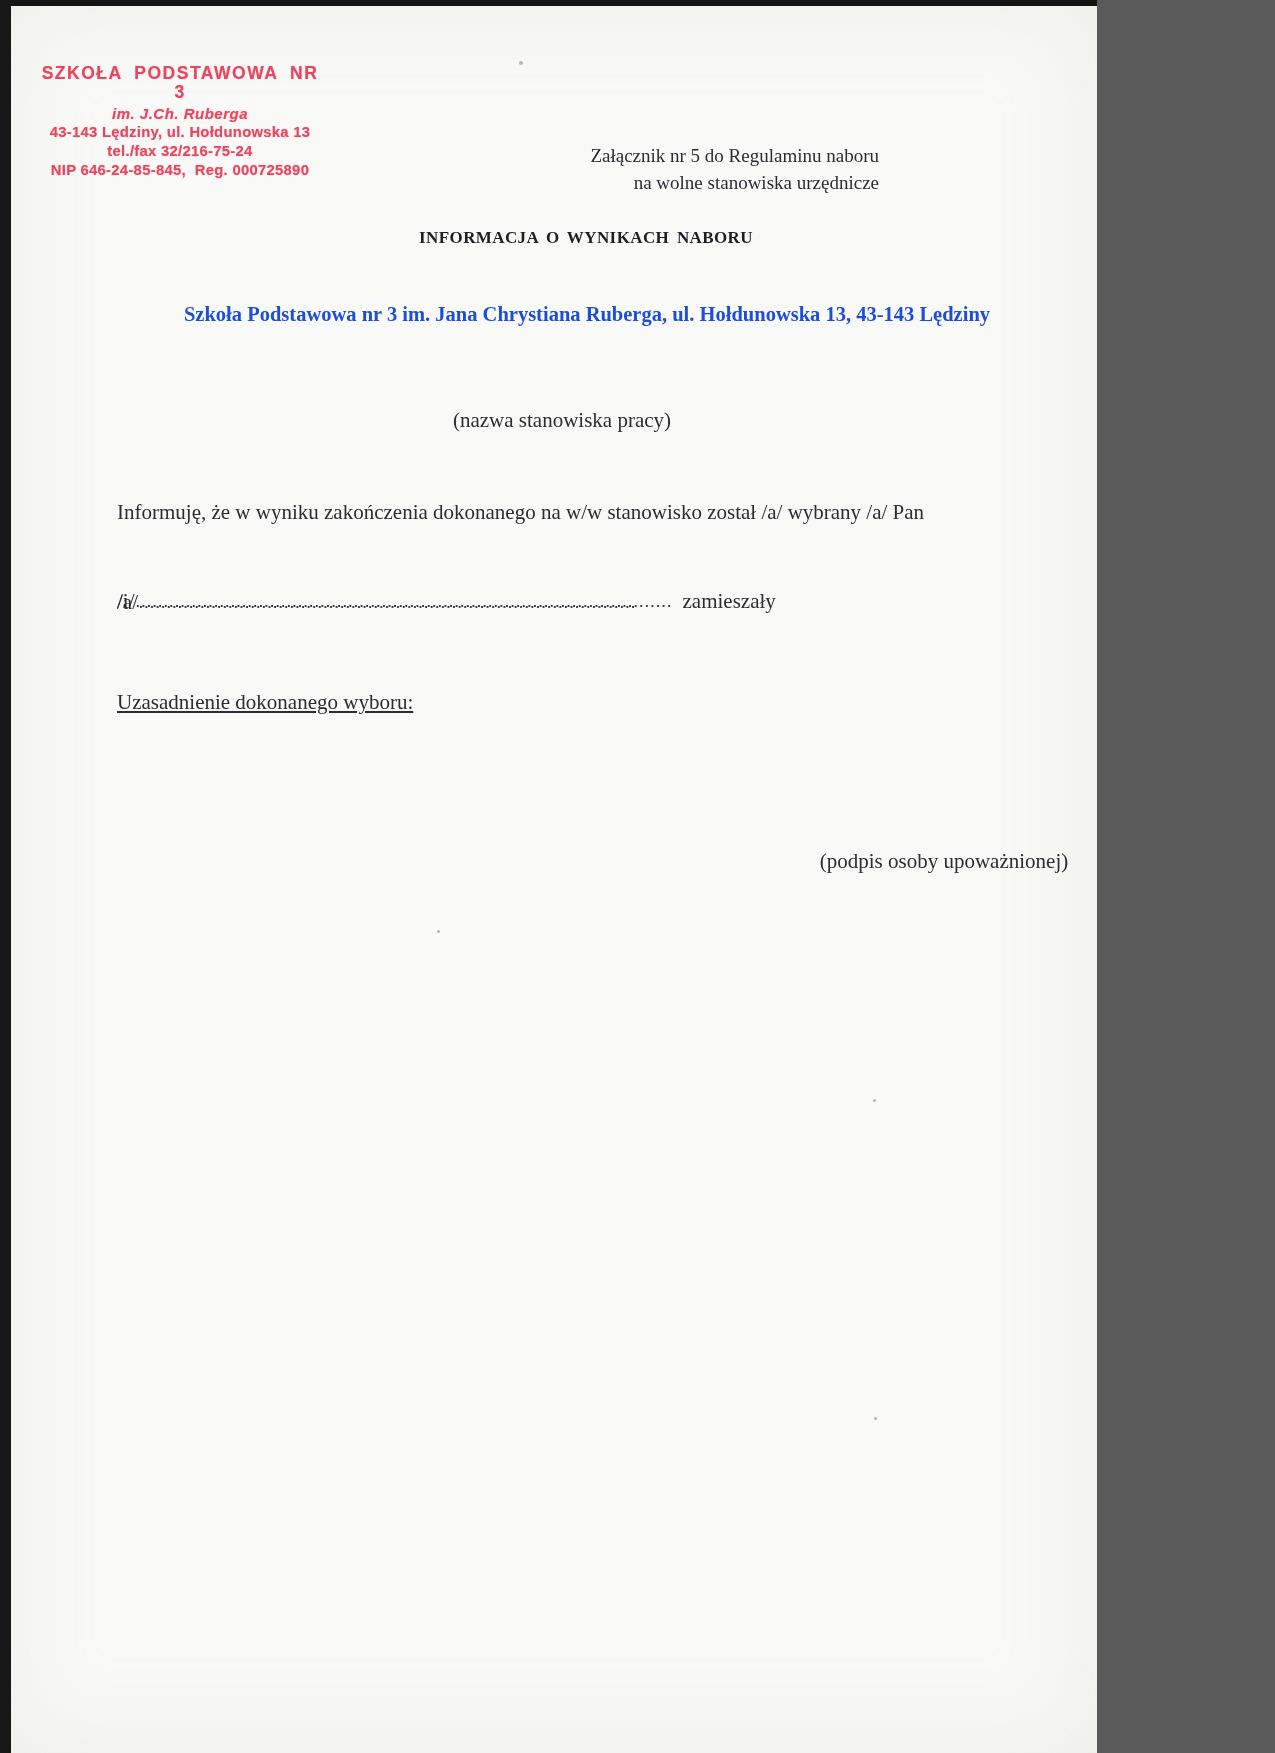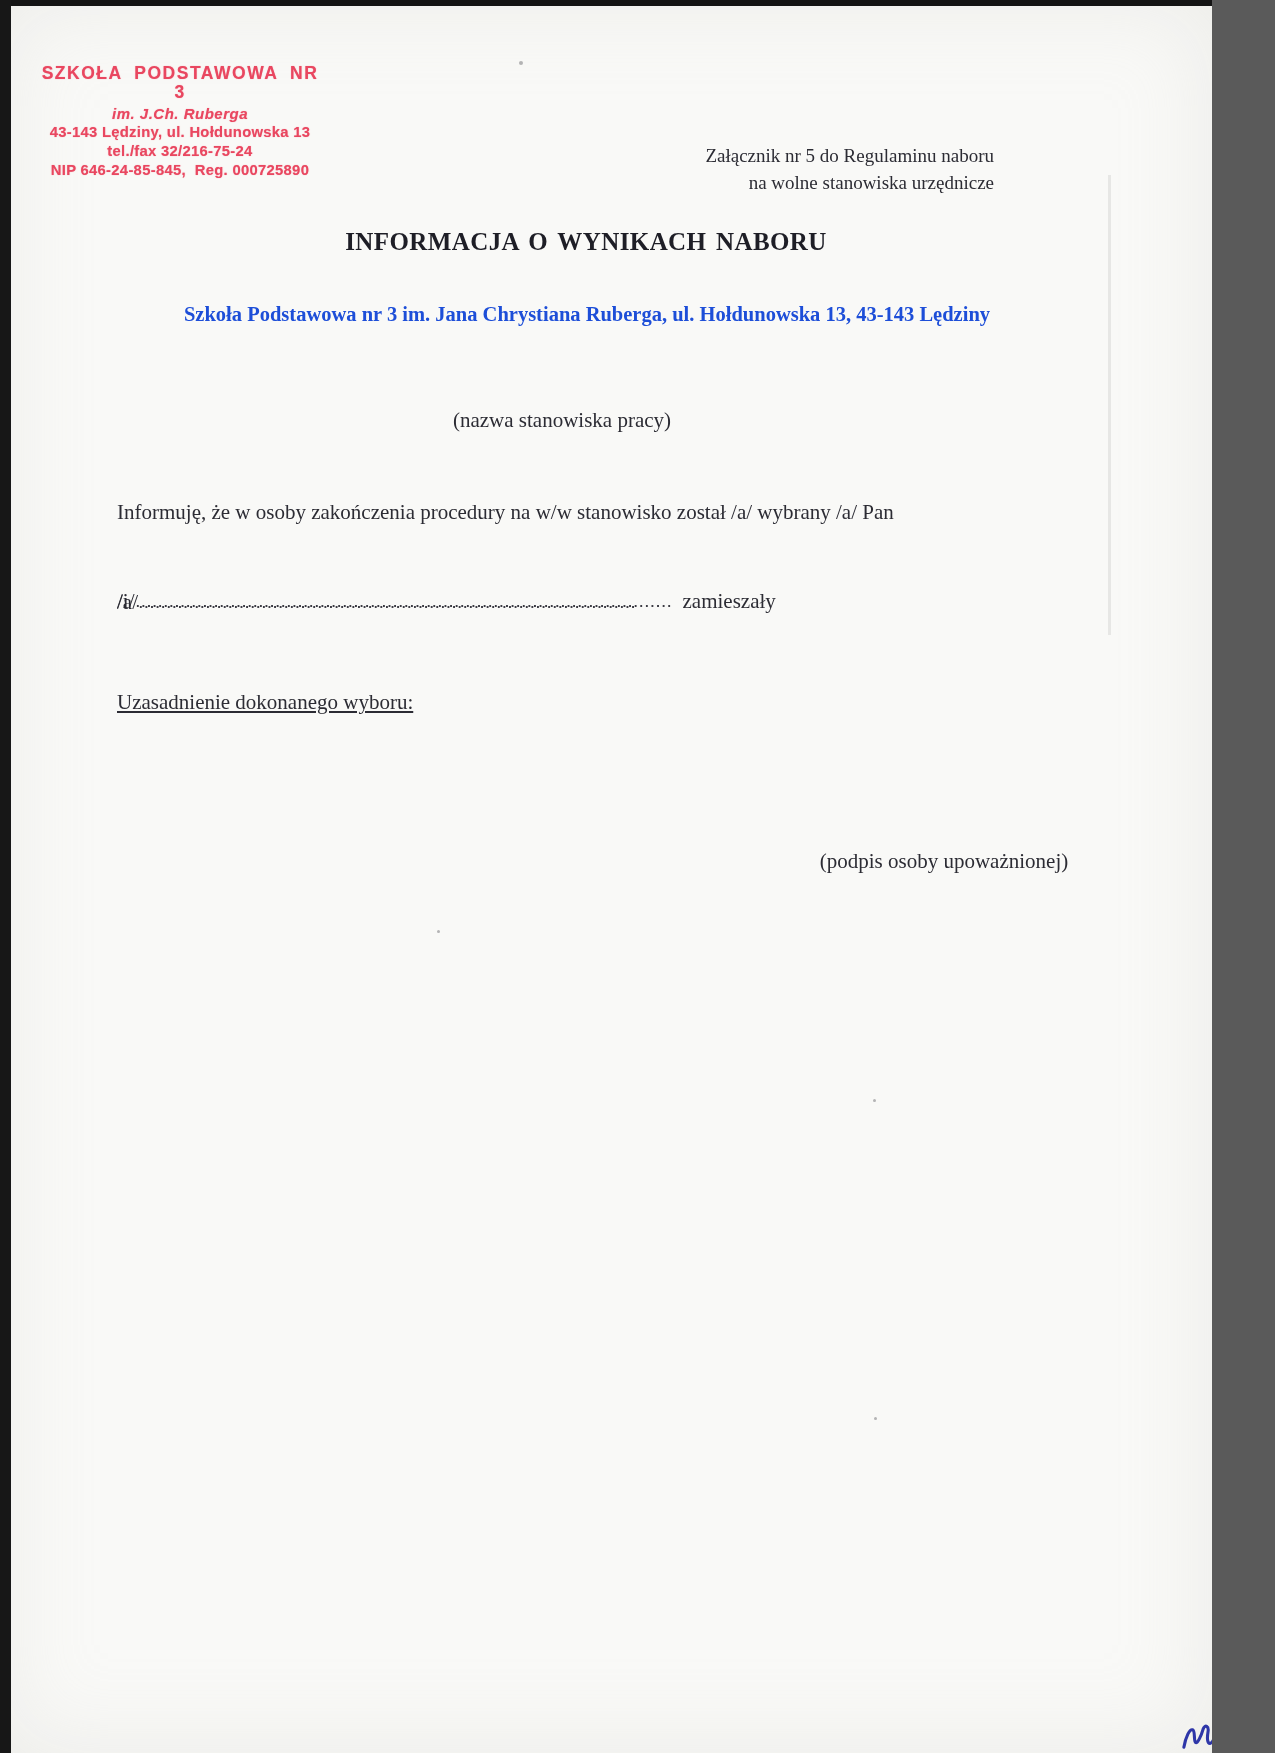--- a/index.html
+++ b/index.html
@@ -1,18 +1,18 @@
 <!DOCTYPE html>
 <html><head>
 <meta charset="utf-8">
 <style>
   html, body { margin: 0; padding: 0; background: #5a5a5a; }
   .page {
     position: relative;
-    width: 1212px;
+    width: 1097px;
     height: 1753px;
     background: #f9f9f7;
     overflow: hidden;
     font-family: "Liberation Serif", "DejaVu Serif", serif;
     color: #2c2c34;
     box-shadow: inset 0 0 90px rgba(205,205,198,0.30);
   }
   
   .edge-top  { position:absolute; top:0; left:0; width:100%; height:6px; background:#141414; }
   .edge-left { position:absolute; top:0; left:0; width:11px; height:100%; background:#171717; }
@@ -31,21 +31,21 @@
   .stamp .s5 { white-space:pre; }
 
   
   .attachment-note {
     position:absolute; top:142px; right:218px;
     text-align:right; font-size:19px; line-height:27px; white-space:nowrap;
   }
 
   .doc-title {
     position:absolute; top:228px; left:586px; transform:translateX(-50%);
-    font-size:25px; font-weight:bold; letter-spacing:0.4px; word-spacing:3px;
+    font-size:17px; font-weight:bold; letter-spacing:0.4px; word-spacing:3px;
     white-space:nowrap; color:#1e1e26;
   }
   .doc-subtitle {
     position:absolute; top:303px; left:587px; transform:translateX(-50%);
     font-size:20.5px; font-weight:bold; white-space:nowrap; color:#1d4ed8;
   }
 
   
   .dots {
     display:inline-block; height:4px;
@@ -101,21 +101,21 @@
     <div>Załącznik nr 5 do Regulaminu naboru</div>
     <div>na wolne stanowiska urzędnicze</div>
   </div>
 
   <div class="doc-title">INFORMACJA O WYNIKACH NABORU</div>
   <div class="doc-subtitle">Szkoła Podstawowa nr 3 im. Jana Chrystiana Ruberga, ul. Hołdunowska 13, 43-143 Lędziny</div>
 
   <div class="dots-row rule-position"></div>
   <div class="caption caption-position">(nazwa stanowiska pracy)</div>
 
-  <div class="body-line bl-1">Informuję, że w osoby zakończenia procedury na w/w stanowisko został /a/ wybrany /a/ Pan</div>
+  <div class="body-line bl-1">Informuję, że w wyniku zakończenia dokonanego na w/w stanowisko został /a/ wybrany /a/ Pan</div>
 
   <div class="body-line bl-2">
     <span>/i/</span><span class="dots"></span><span class="suffix">zamieszały</span>
   </div>
 
   <div class="body-line bl-3">
     <span>/a/</span><span class="dots"></span>
   </div>
 
   <div class="body-line bl-just">Uzasadnienie dokonanego wyboru:</div>

